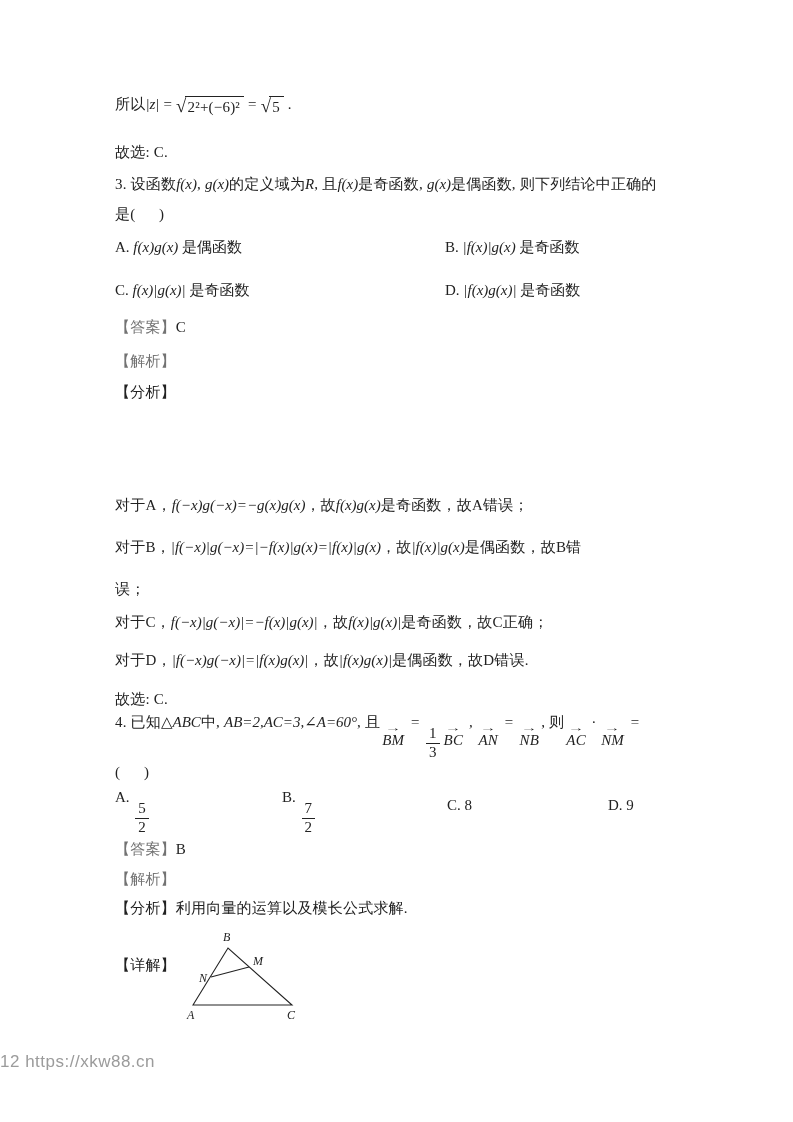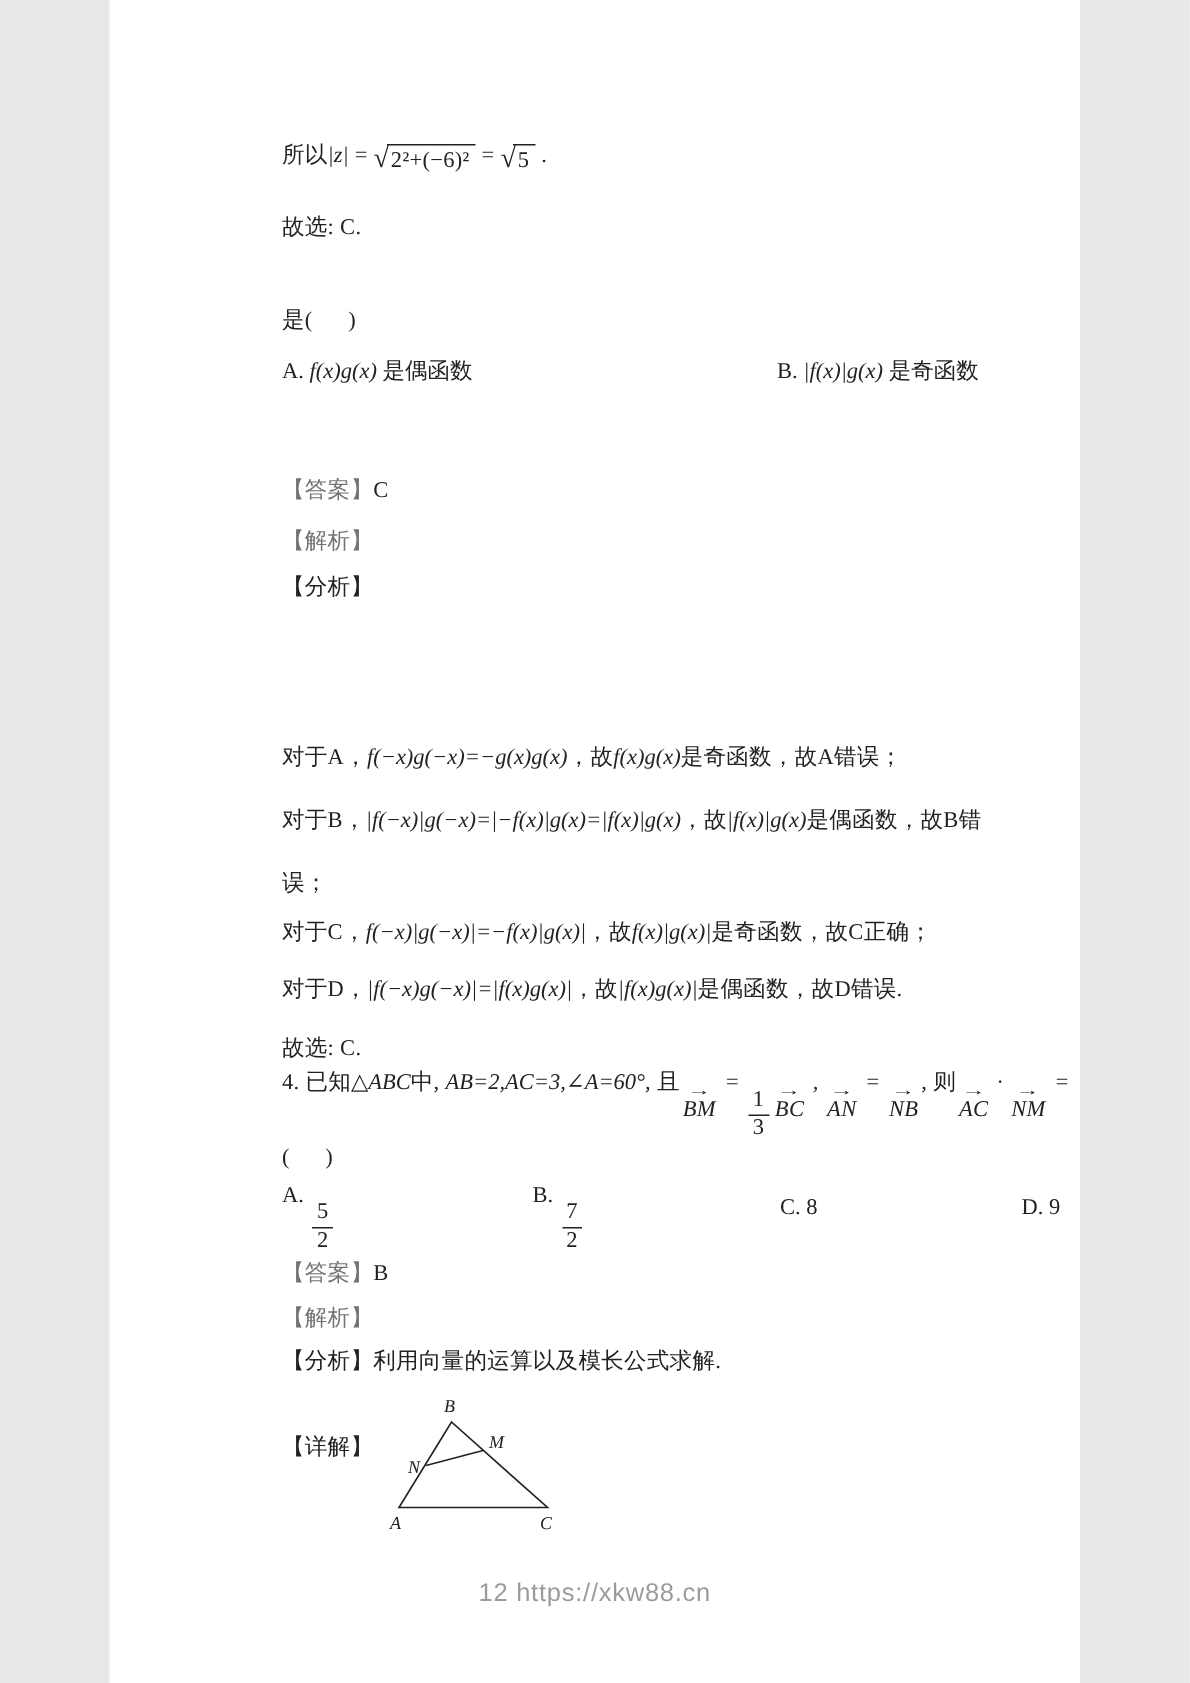--- a/index.html
+++ b/index.html
@@ -1,18 +1,18 @@
 <!DOCTYPE html>
 <html><head>
 <meta charset="utf-8">
 <style>
   html,body{margin:0;padding:0;background:#e8e8e8;}
   .page{
     position:relative;
-    width:647px;height:1122px;
+    width:793px;height:1122px;
     margin:0 auto;
     background:#ffffff;
     color:#222222;
     font-family:"Liberation Serif","DejaVu Serif","DejaVu Sans",serif;
     font-size:15px;
     overflow:hidden;
   }
   .line{
     position:absolute;
     left:115px;right:70px;
@@ -33,46 +33,50 @@
   .frac{display:inline-flex;flex-direction:column;align-items:center;vertical-align:-0.75em;line-height:1.15;font-family:"Liberation Serif",serif;margin:0 2px;}
   .frac .fn{border-bottom:1px solid currentColor;padding:0 3px;}
   .frac .fd{padding:0 3px;}
   
   .vec{display:inline-flex;flex-direction:column;align-items:center;vertical-align:-0.28em;line-height:1;margin:0 2px;}
   .vec .va{font-size:10px;height:8px;line-height:8px;transform:scaleX(1.6);font-style:normal;}
   .vec .vb{font-family:"Liberation Serif",serif;font-style:italic;line-height:1.15;}
   .figure{position:absolute;}
   .footer{
     position:absolute;top:1052px;left:0;width:100%;
-    text-align:center;
     color:#9b9b9b;
     font-family:"Liberation Sans","DejaVu Sans",sans-serif;
     font-size:17px;
     letter-spacing:0.5px;
   }
 </style>
 </head>
 <body>
 
 <div class="page">
 
   <div class="line" style="top:94px">所以<span class="m">|z|</span> = <span class="sqrt">
         <span class="rsym">√</span>
         <span class="rbody">2²+(−6)²</span>
       </span> = <span class="sqrt">
         <span class="rsym">√</span>
         <span class="rbody">5</span>
       </span> .</div>
   <div class="line" style="top:142px">故选: C.</div>
 
+  <div class="line" style="top:174px">3. 设函数<span class="m">f(x)</span>, <span class="m">g(x)</span>的定义域为<span class="m">R</span>, 且<span class="m">f(x)</span>是奇函数, <span class="m">g(x)</span>是偶函数, 则下列结论中正确的</div>
   <div class="line" style="top:204px">是(&nbsp;&nbsp;&nbsp;&nbsp;&nbsp;&nbsp;)</div>
 
   <div class="row" style="top:238px">
     <span class="opt" style="left:0">A.  <span class="m">f(x)g(x)</span> 是偶函数</span>
     <span class="opt" style="left:330px">B.  <span class="m">|f(x)|g(x)</span> 是奇函数</span>
+  </div>
+  <div class="row" style="top:281px">
+    <span class="opt" style="left:0">C.  <span class="m">f(x)|g(x)|</span> 是奇函数</span>
+    <span class="opt" style="left:330px">D.  <span class="m">|f(x)g(x)|</span> 是奇函数</span>
   </div>
 
   <div class="line" style="top:317px">
     <span class="lab">【答案】</span><span>C</span>
   </div>
   <div class="line" style="top:351px">
     <span class="lab">【解析】</span>
   </div>
   <div class="line" style="top:382px">
     <span>【分析】</span>

